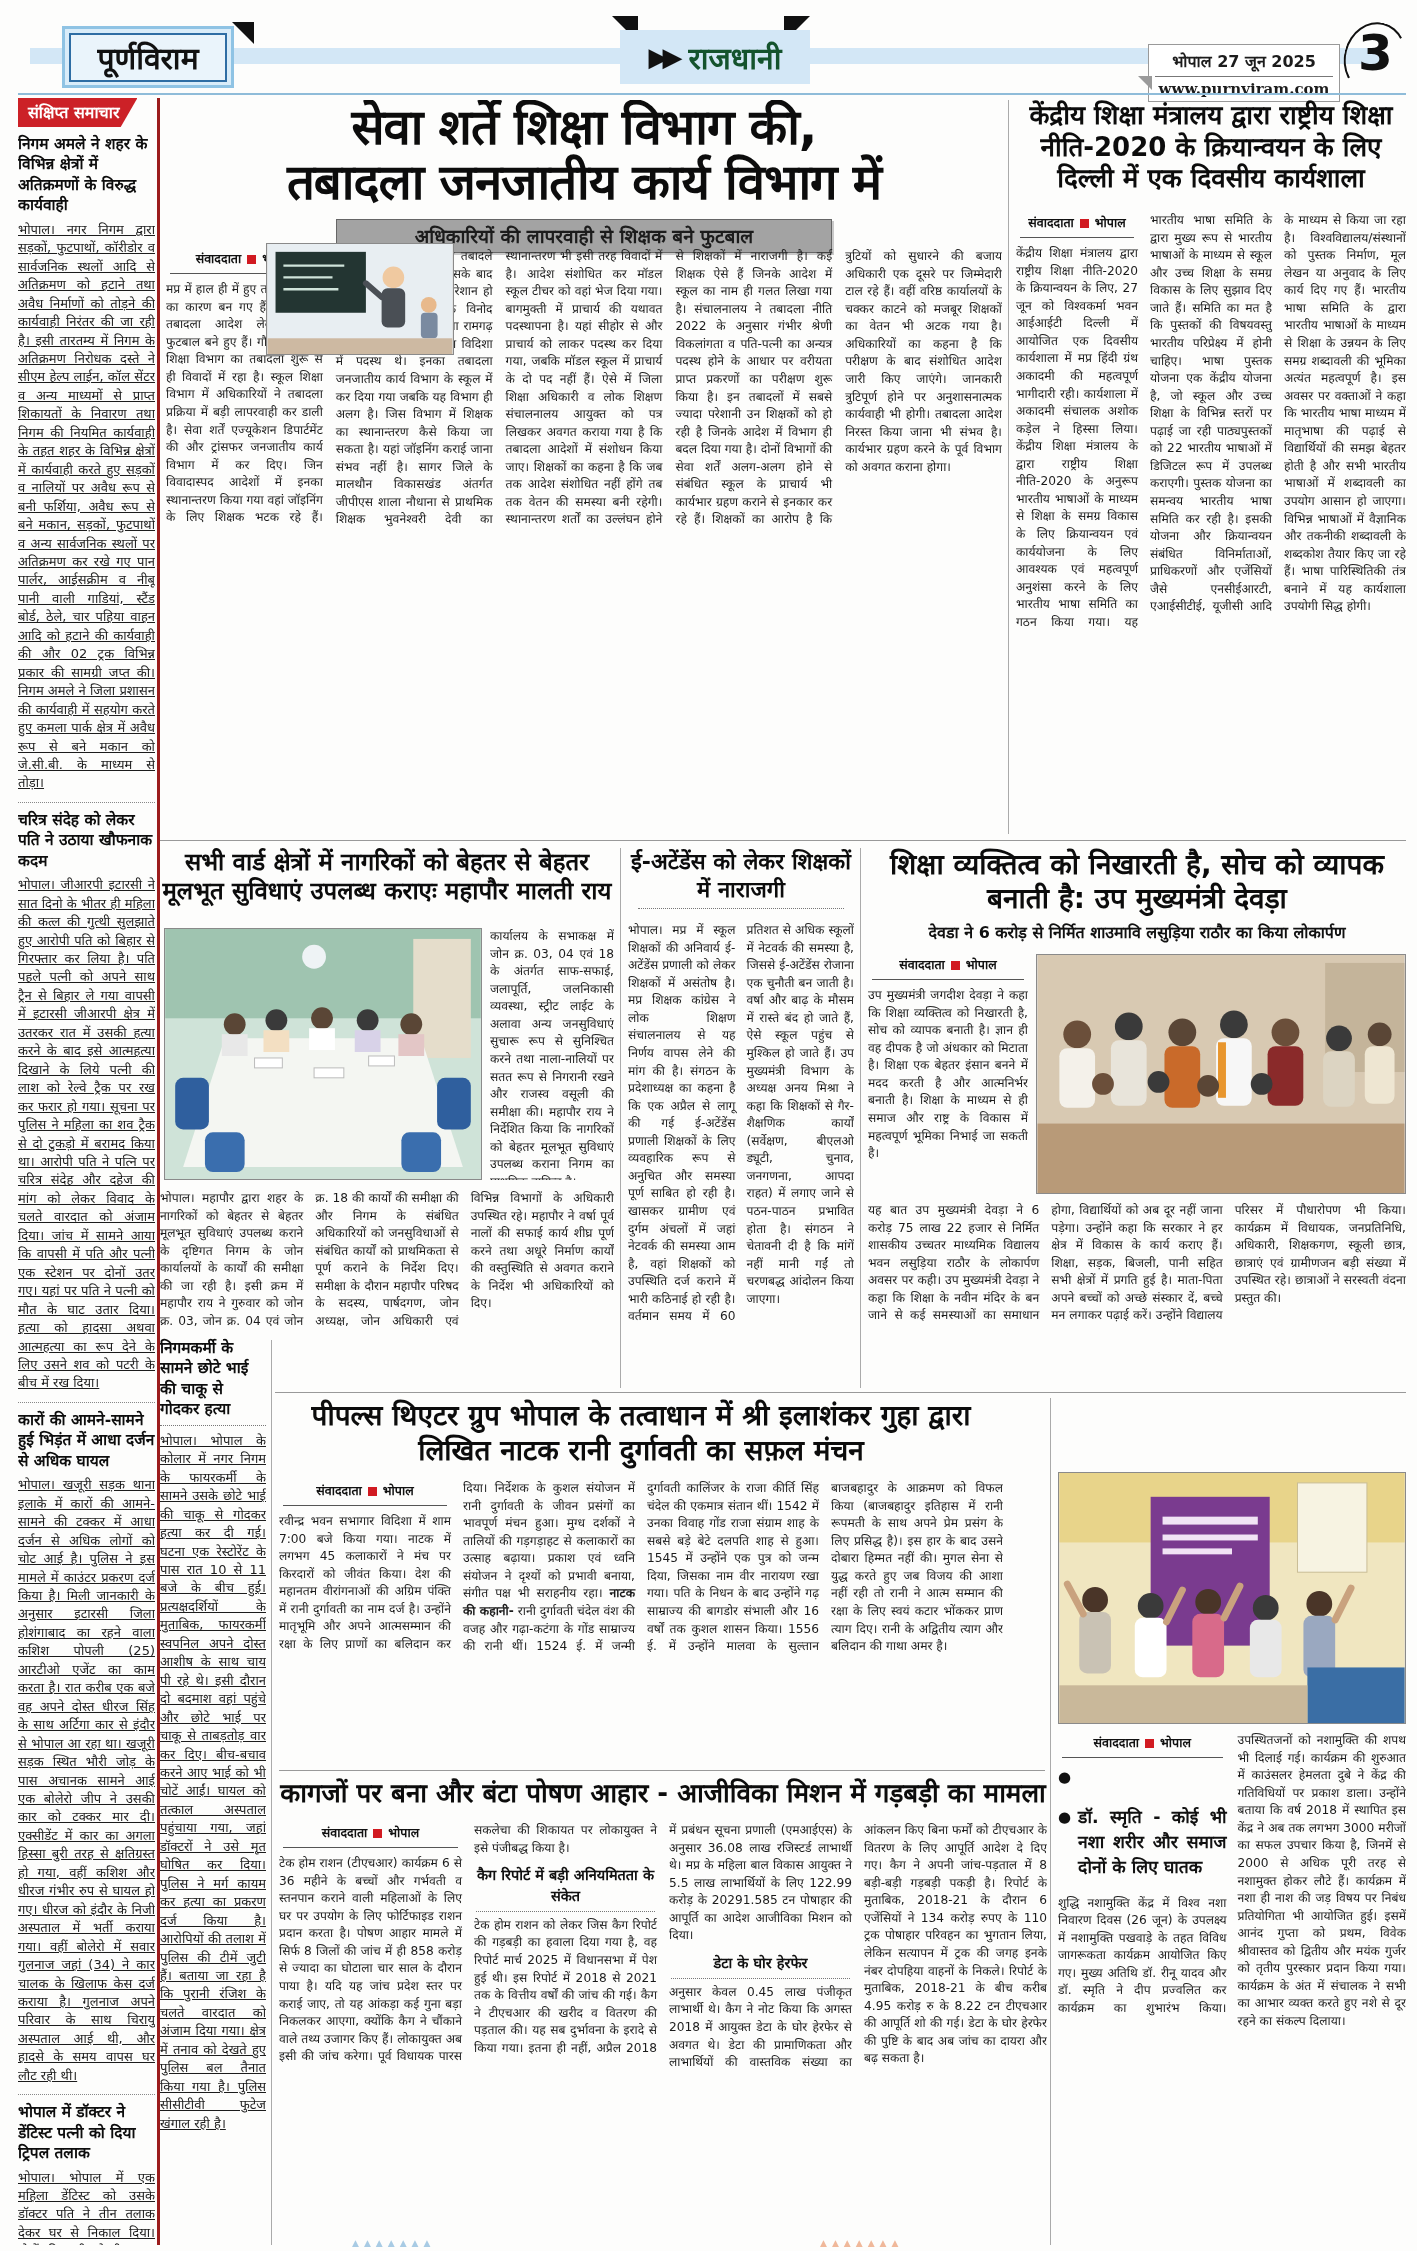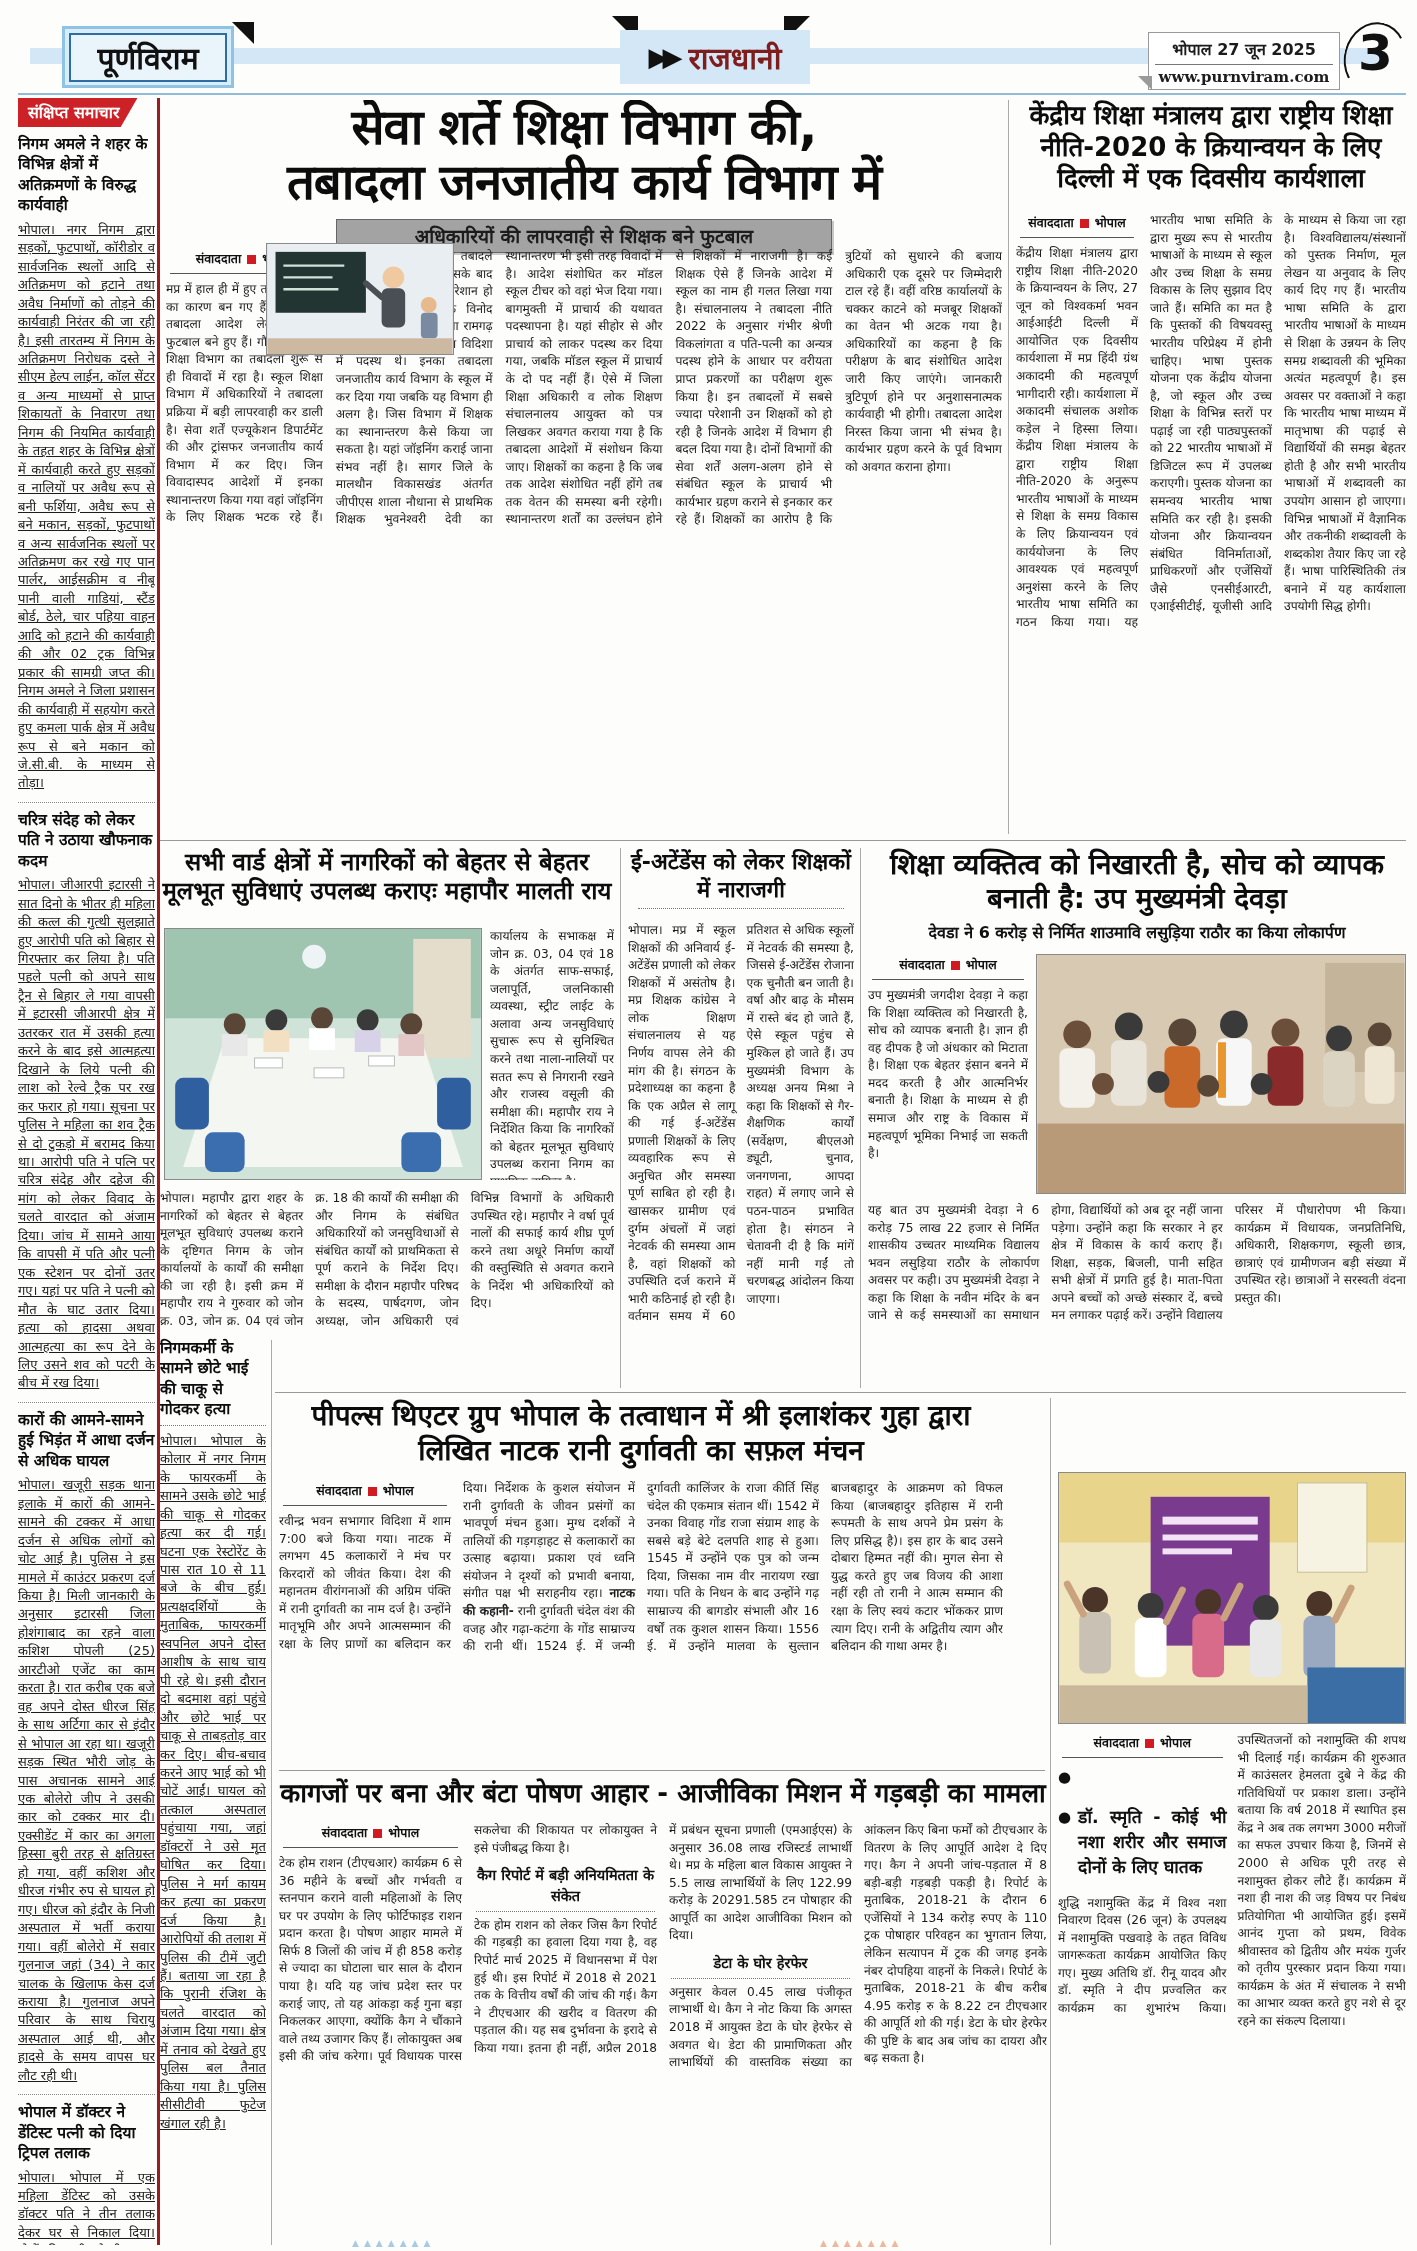--- a/index.html
+++ b/index.html
@@ -8,26 +8,26 @@
   
   .band{position:absolute;left:30px;top:48px;width:1352px;height:16px;background:#d3e7f6;}
   .logo-box{position:absolute;left:62px;top:26px;width:172px;height:62px;background:#d9ecf9;
             border:3px solid #8fc3e4;box-sizing:border-box;display:flex;align-items:center;justify-content:center;}
   .logo-box .inner{border:2px solid #2e6da4;padding:2px 26px;font-size:30px;font-weight:800;color:#111;background:#eaf4fb;}
   .logo-tri{position:absolute;left:232px;top:22px;width:0;height:0;border-style:solid;
             border-width:0 0 22px 22px;border-color:transparent transparent transparent #111;transform:rotate(90deg);}
   .section-box{position:absolute;left:620px;top:30px;width:190px;height:54px;background:#d3e7f6;
                display:flex;align-items:center;justify-content:center;gap:4px;}
   .section-box .chev{font-size:26px;font-weight:800;color:#111;letter-spacing:-6px;margin-right:8px;}
-  .section-box .lbl{font-size:30px;font-weight:800;color:#7f1d1d;}
+  .section-box .lbl{font-size:30px;font-weight:800;color:#14532d;}
   .sec-tri-l{position:absolute;left:612px;top:16px;width:0;height:0;border-style:solid;
              border-width:0 26px 26px 0;border-color:transparent #111 transparent transparent;}
   .sec-tri-r{position:absolute;left:784px;top:16px;width:0;height:0;border-style:solid;
              border-width:26px 26px 0 0;border-color:transparent #111 transparent transparent;transform:rotate(180deg);}
-  .edition-box{position:absolute;left:1148px;top:32px;width:192px;height:58px;background:#fff;border:1px solid #999;
+  .edition-box{position:absolute;left:1148px;top:44px;width:192px;height:58px;background:#fff;border:1px solid #999;
                box-sizing:border-box;text-align:center;}
   .edition-box .date{font-size:16px;font-weight:800;padding-top:5px;border-bottom:1px solid #777;padding-bottom:4px;margin:0 6px;}
   .edition-box .site{font-size:15px;font-weight:700;font-family:"DejaVu Serif",serif;padding-top:3px;}
   .edition-fold{position:absolute;left:1138px;top:76px;width:0;height:0;border-style:solid;
                 border-width:0 14px 14px 0;border-color:transparent #9a9a9a transparent transparent;}
   .page-circle{position:absolute;left:1344px;top:22px;width:60px;height:70px;}
   .page-circle .ellipse{position:absolute;left:0;top:0;width:58px;height:68px;border:2px solid #111;border-radius:50%;
                         border-right-color:transparent;border-bottom-color:transparent;transform:rotate(14deg);}
   .page-circle .num{position:absolute;left:14px;top:2px;font-size:50px;font-weight:800;color:#111;}
   .top-rule{position:absolute;left:18px;top:93px;width:1388px;height:2px;background:#8fbcd9;}

